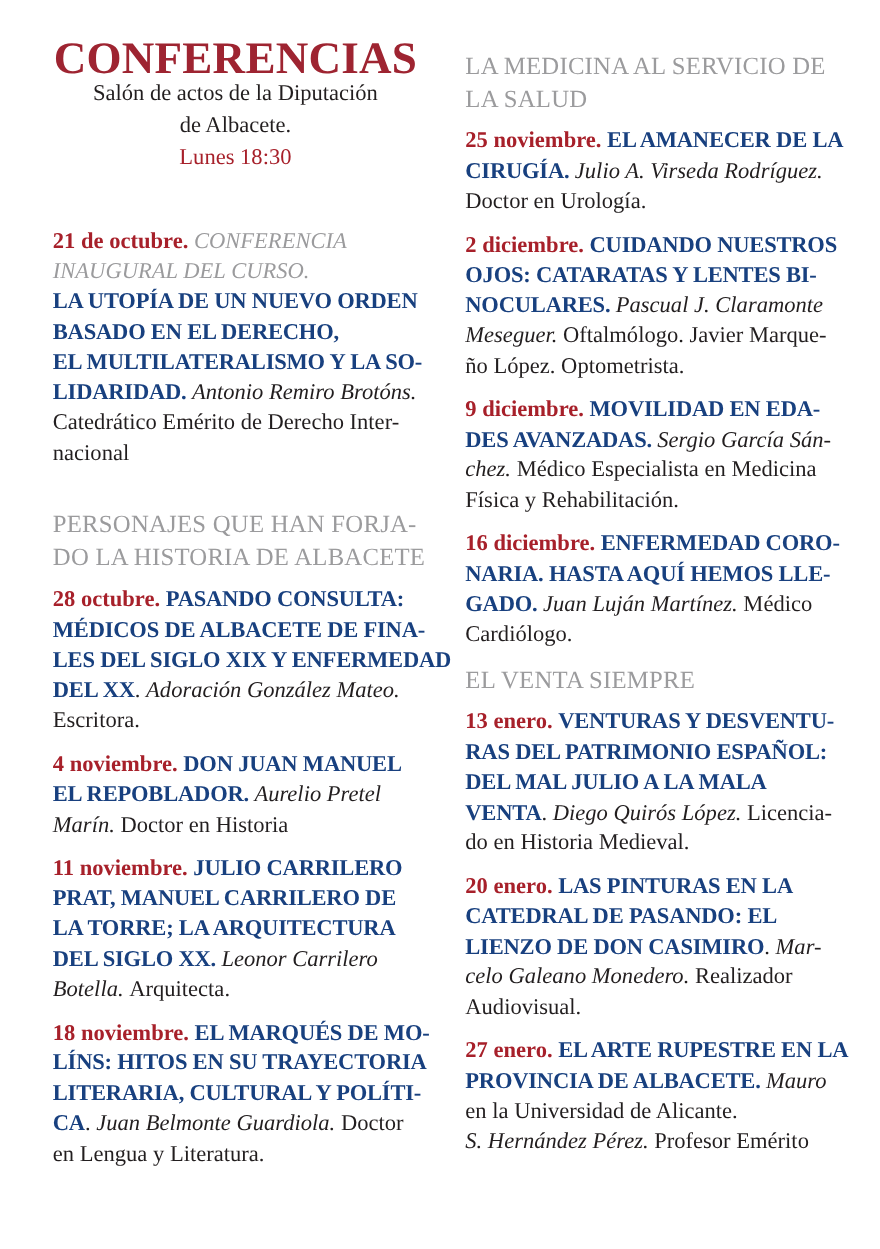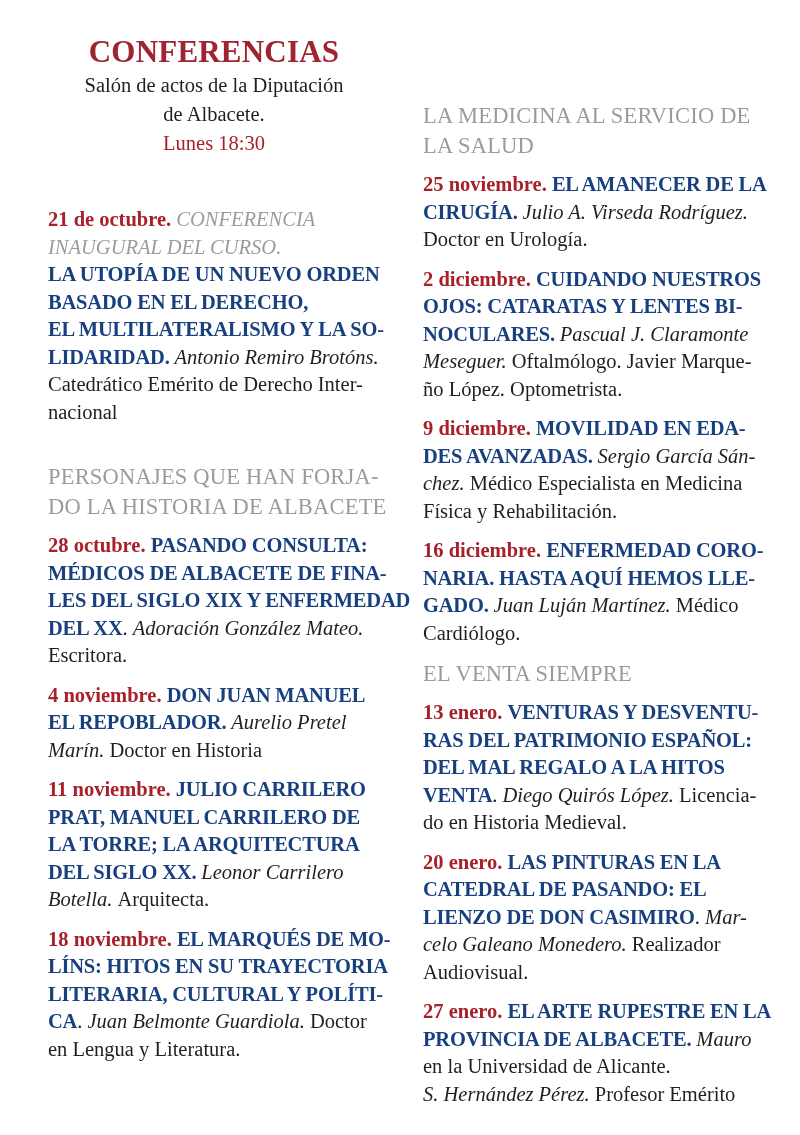--- a/index.html
+++ b/index.html
@@ -7,25 +7,25 @@
     position:relative;
     width:800px;height:1135px;
     background:#ffffff;
     overflow:hidden;
     display:flex;
     font-family:"Liberation Serif","DejaVu Serif",serif;
     color:var(--text,#221e1f);
   }
   .col{flex:none;}
   .col-left{margin-left:48px;width:356px;}
-  .col-right{margin-left:19px;width:377px;padding-top:101px;box-sizing:border-box;}
+  .col-right{margin-left:19px;width:377px;padding-top:45px;box-sizing:border-box;}
 
   .doc-header{width:332px;margin-top:33px;margin-bottom:48px;text-align:center;}
   .doc-title{
-    font-size:31px;line-height:38px;font-weight:bold;
+    font-size:41px;line-height:38px;font-weight:bold;
     color:var(--title_red,#9e2431);letter-spacing:0.2px;
   }
   .doc-subtitle{font-size:20.5px;line-height:29px;color:var(--text,#221e1f);}
   .doc-schedule{font-size:20.5px;line-height:29px;color:var(--date_red,#a7202a);}
 
   .block{margin:0 0 12px 0;}
   .block.heading{margin:0 0 10px 0;}
   .block.heading.loose{margin-top:36px;}
   .line{white-space:nowrap;font-size:20.5px;line-height:27.5px;}
   .heading .line{font-size:22.5px;line-height:30px;}
@@ -118,21 +118,21 @@
         <div class="line"><span class="run run-title">NARIA. HASTA AQUÍ HEMOS LLE-</span></div>
         <div class="line"><span class="run run-title">GADO. </span><span class="run run-speaker">Juan Luján Martínez. </span><span class="run run-role">Médico</span></div>
         <div class="line"><span class="run run-role">Cardiólogo.</span></div>
       </div>
       <div class="block heading">
         <div class="line"><span class="run run-heading">EL VENTA SIEMPRE</span></div>
       </div>
       <div class="block entry">
         <div class="line"><span class="run run-date">13 enero. </span><span class="run run-title">VENTURAS Y DESVENTU-</span></div>
         <div class="line"><span class="run run-title">RAS DEL PATRIMONIO ESPAÑOL:</span></div>
-        <div class="line"><span class="run run-title">DEL MAL REGALO A LA HITOS</span></div>
+        <div class="line"><span class="run run-title">DEL MAL JULIO A LA MALA</span></div>
         <div class="line"><span class="run run-title">VENTA</span><span class="run run-plain">. </span><span class="run run-speaker">Diego Quirós López. </span><span class="run run-role">Licencia-</span></div>
         <div class="line"><span class="run run-role">do en Historia Medieval.</span></div>
       </div>
       <div class="block entry">
         <div class="line"><span class="run run-date">20 enero. </span><span class="run run-title">LAS PINTURAS EN LA</span></div>
         <div class="line"><span class="run run-title">CATEDRAL DE PASANDO: EL</span></div>
         <div class="line"><span class="run run-title">LIENZO DE DON CASIMIRO</span><span class="run run-plain">. </span><span class="run run-speaker">Mar-</span></div>
         <div class="line"><span class="run run-speaker">celo Galeano Monedero. </span><span class="run run-role">Realizador</span></div>
         <div class="line"><span class="run run-role">Audiovisual.</span></div>
       </div>

